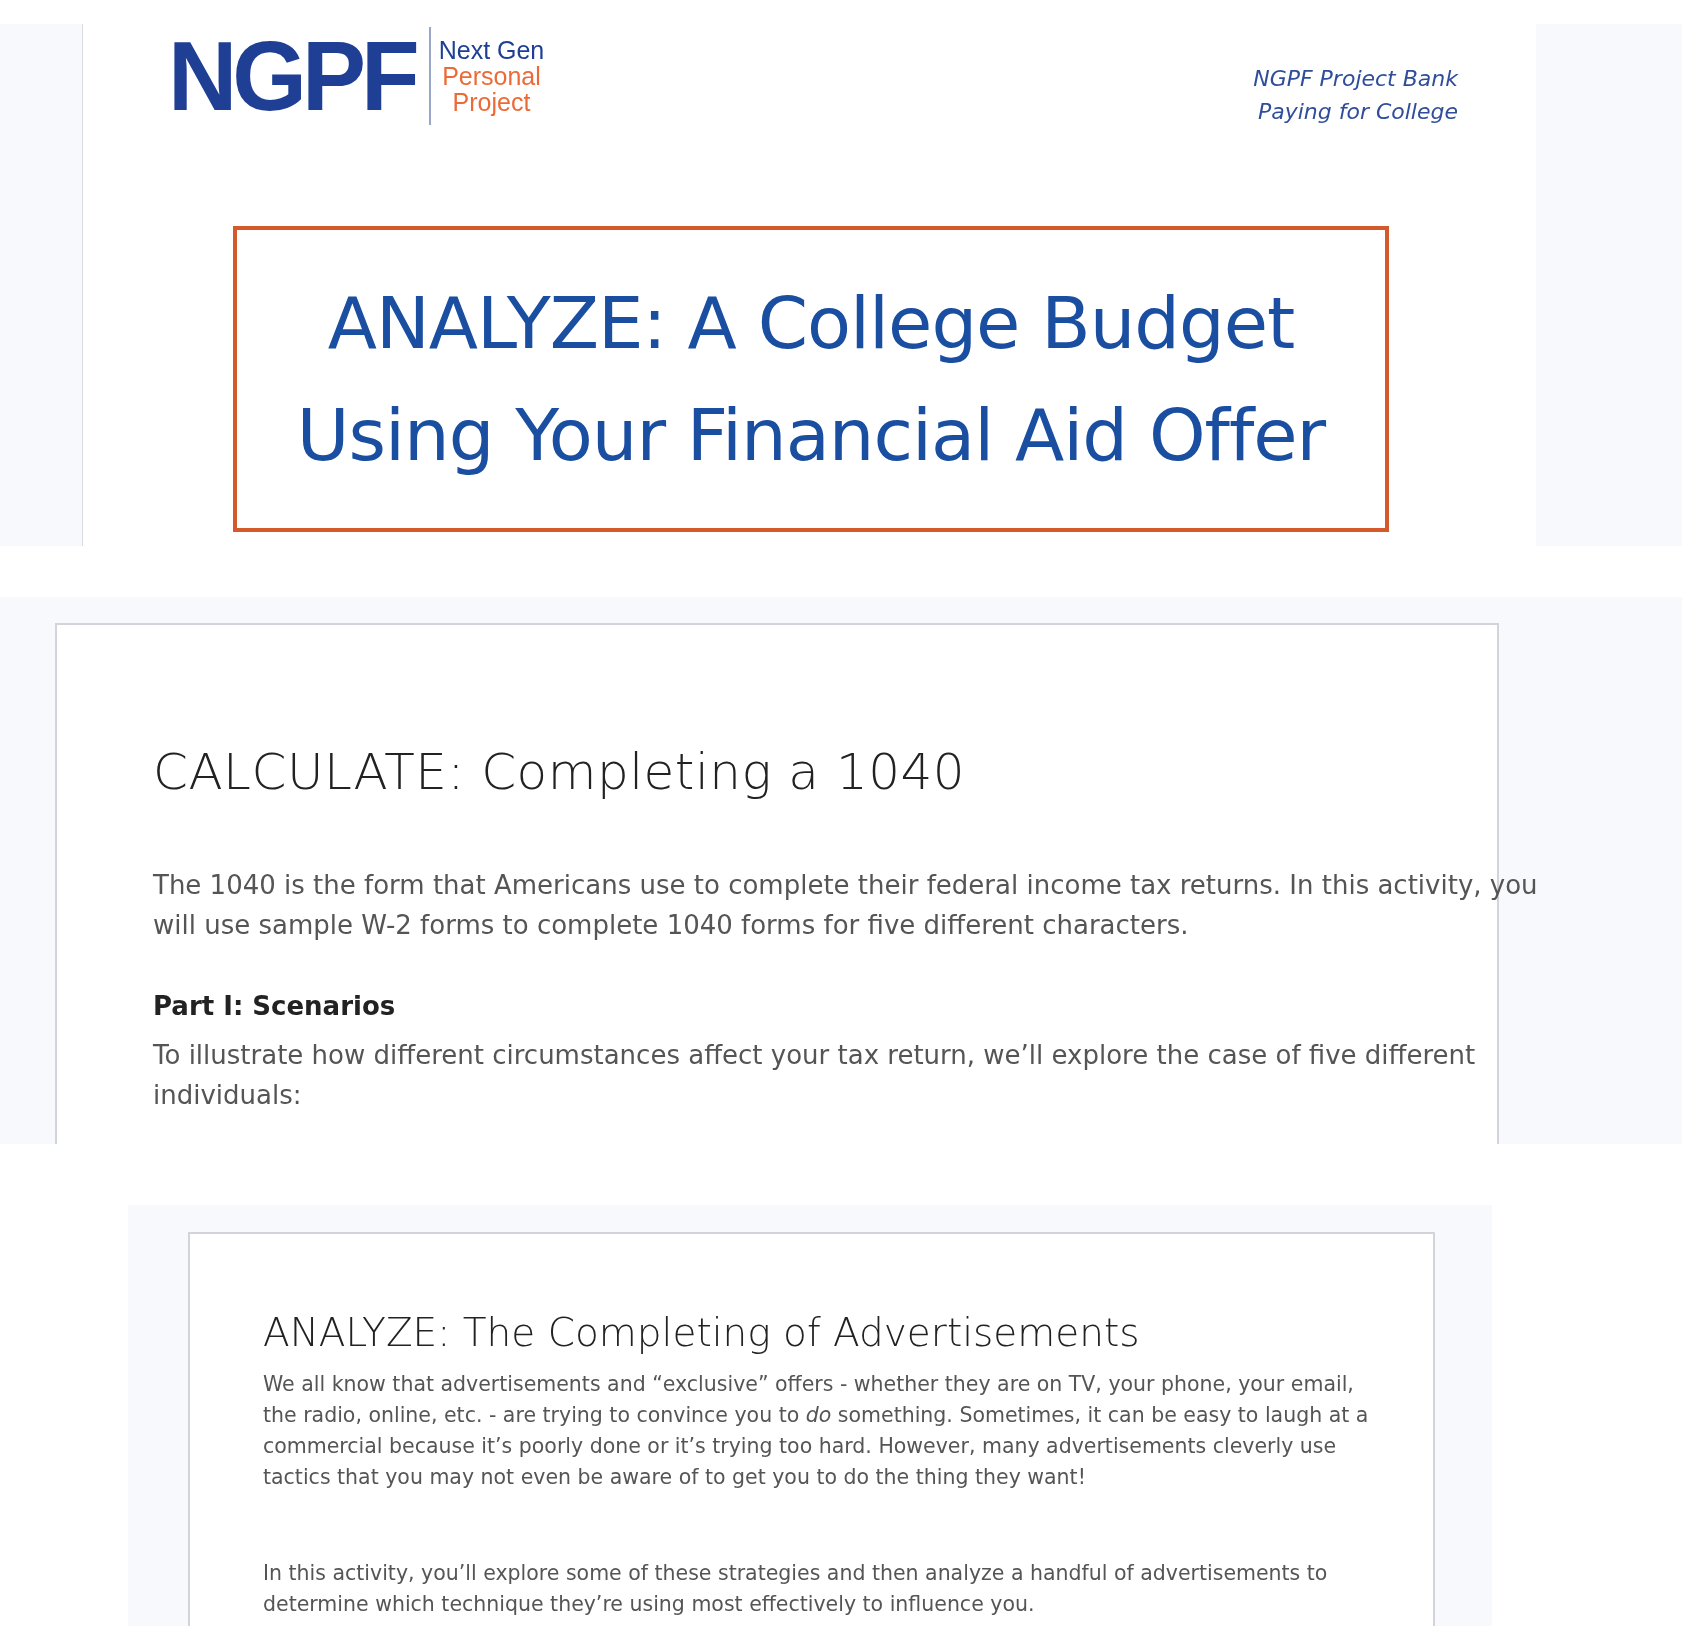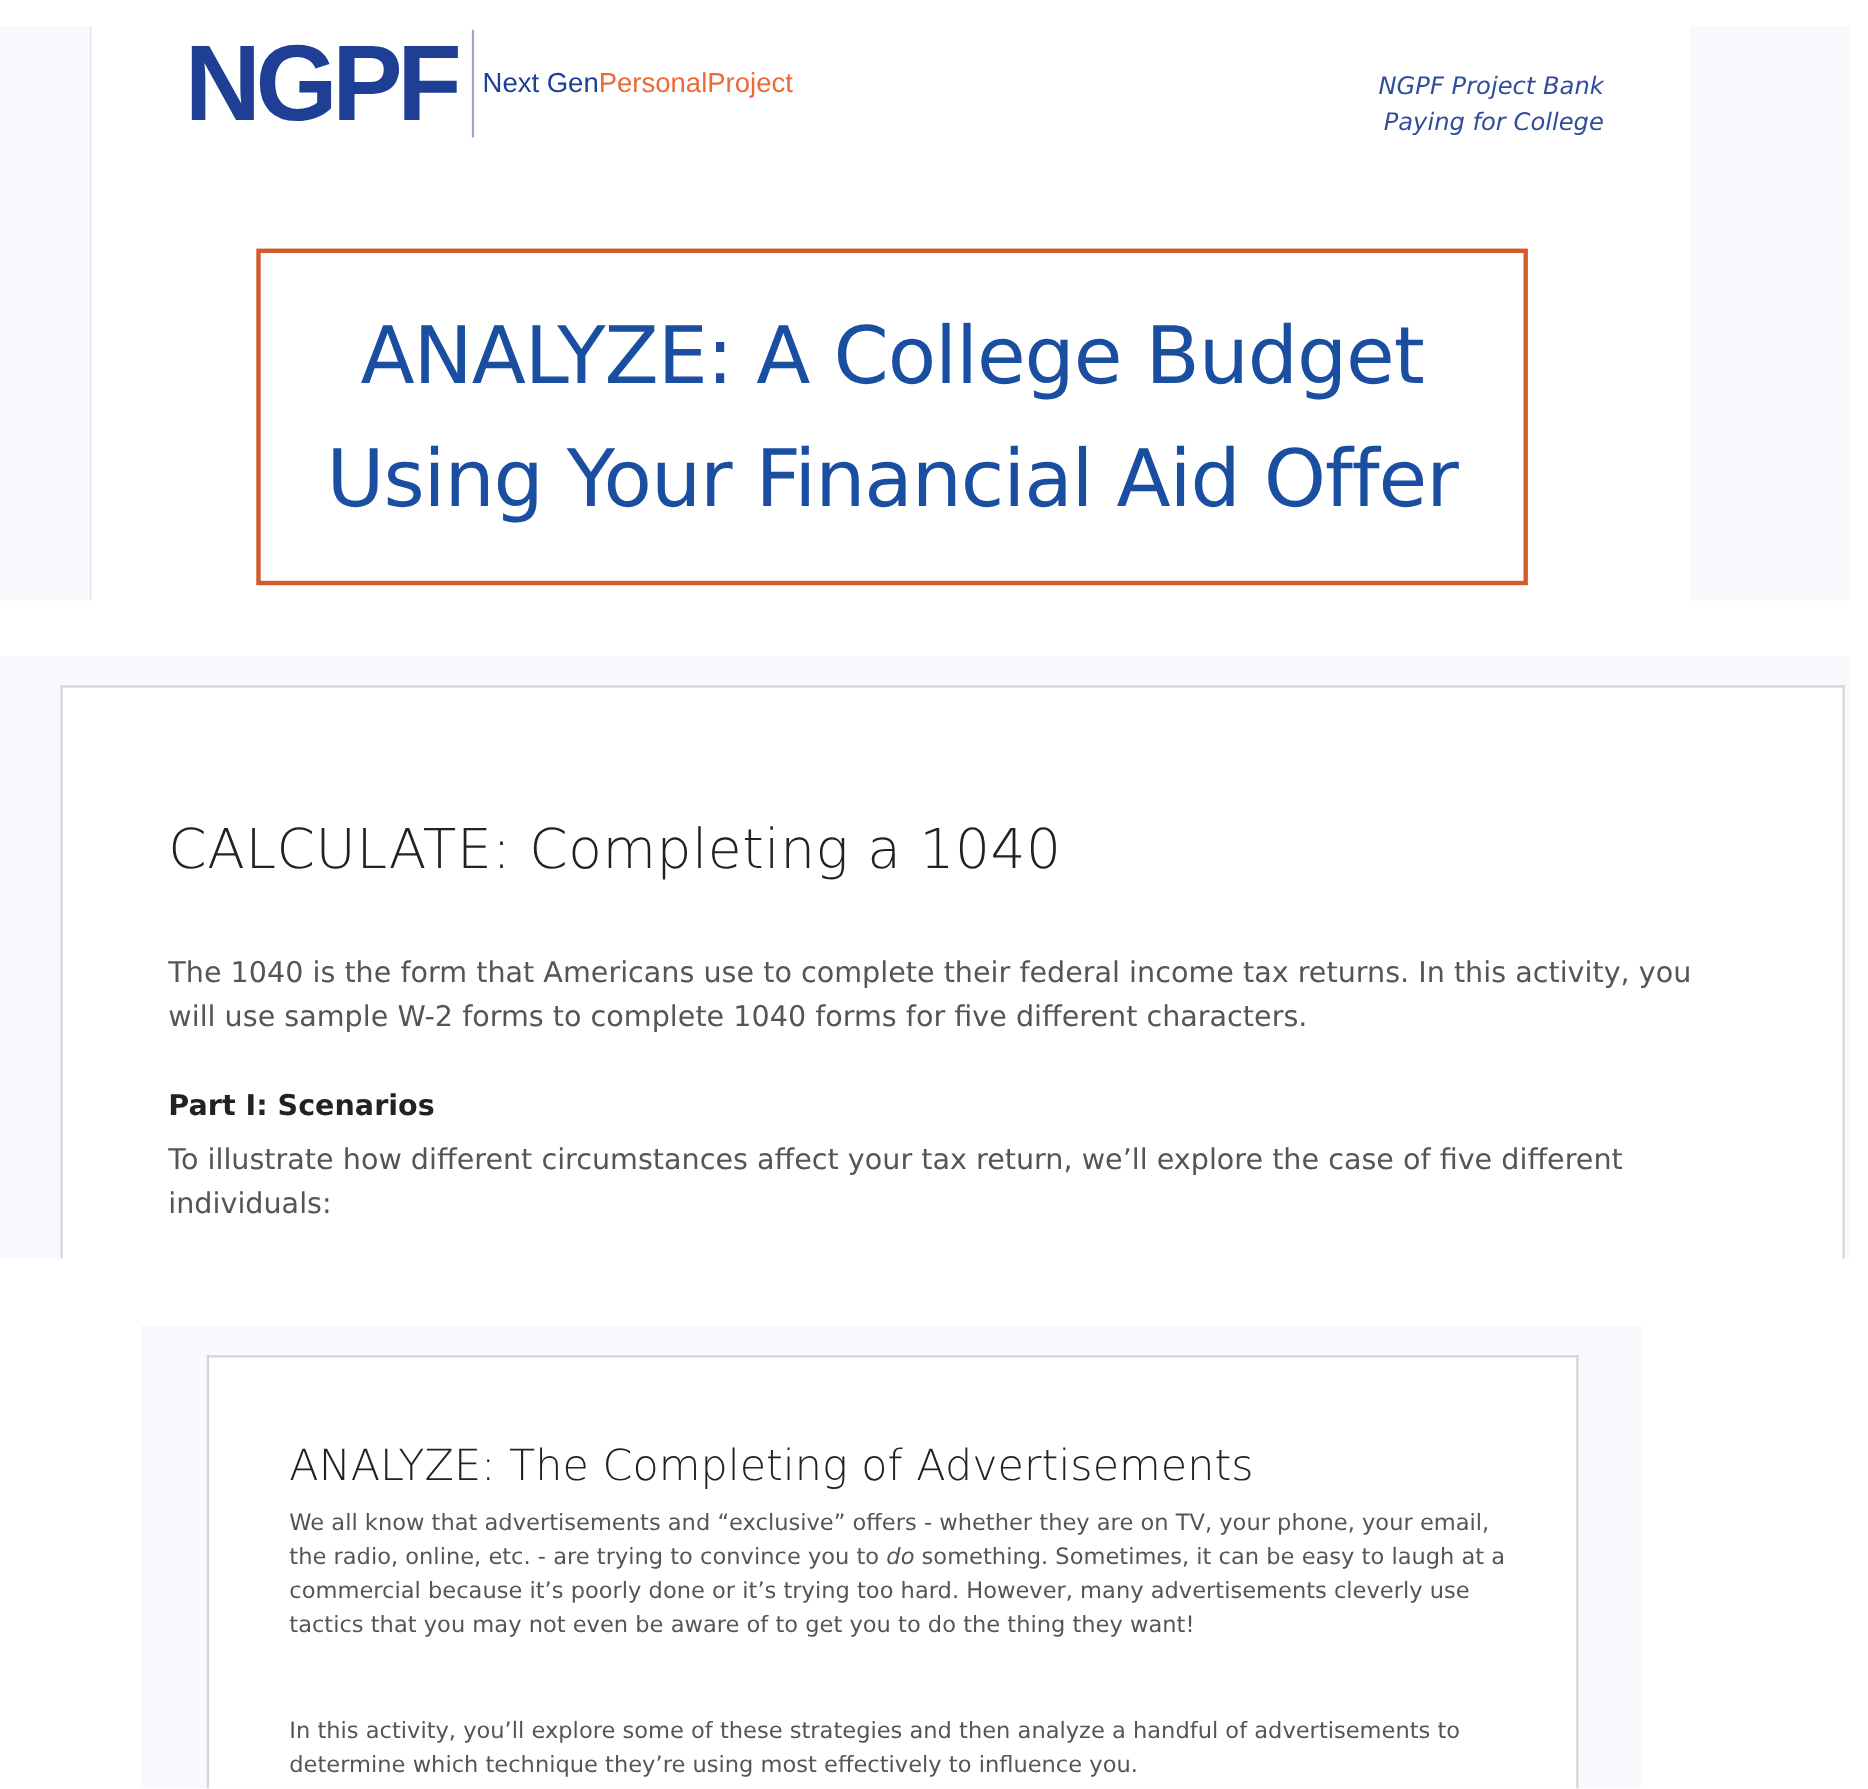--- a/index.html
+++ b/index.html
@@ -6,30 +6,30 @@
   html, body { width: 1698px; height: 1626px; background: #ffffff; overflow: hidden; }
   body { position: relative; font-family: "Liberation Sans", sans-serif; color: #333; }
 
   
   .panel1 { position: absolute; left: 0; top: 24px; width: 1698px; height: 522px; }
   .p1-left-pane { position: absolute; left: 0; top: 0; width: 83px; height: 522px; background: #f8f9fc; border-right: 1px solid #d9dbe0; }
   .p1-right-pane { position: absolute; left: 1536px; top: 0; width: 146px; height: 522px; background: #f8f9fc; }
   .logo { position: absolute; left: 168px; top: 2px; height: 100px; display: flex; align-items: center; }
   .logo-mark { font-family: "Liberation Sans", sans-serif; font-weight: bold; font-size: 96px; letter-spacing: -5px; color: #1f3f95; line-height: 1; transform: scaleY(1.02); }
   .logo-divider { width: 2px; height: 98px; background: #9aa6c8; margin: 0 8px 0 14px; }
-  .logo-words { display: flex; flex-direction: row; font-family: "Liberation Sans", sans-serif; font-size: 25px; line-height: 26px; }
+  .logo-words { display: flex; flex-direction: column; font-family: "Liberation Sans", sans-serif; font-size: 25px; line-height: 26px; text-align: center; }
   .logo-words .w1 { color: #1f3f95; }
   .logo-words .w2, .logo-words .w3 { color: #ec6a35; }
   .project-bank { position: absolute; right: 240px; top: 38px; text-align: right; font-family: "DejaVu Sans", sans-serif; font-style: italic; font-size: 22px; line-height: 33px; color: #2f4d9a; }
   .title-box { position: absolute; left: 233px; top: 202px; width: 1156px; height: 306px; border: 4px solid #d55a2b; display: flex; flex-direction: column; align-items: center; justify-content: center; }
   .title-box .line { font-family: "DejaVu Sans", sans-serif; font-size: 72px; line-height: 112px; color: #1a4ea1; letter-spacing: -1px; white-space: nowrap; }
 
   
   .panel2 { position: absolute; left: 0; top: 597px; width: 1682px; height: 547px; background: #f8f9fc; }
-  .p2-card { position: absolute; left: 55px; top: 26px; width: 1622px; height: 521px; background: #fff; border: 2px solid #d2d4d9; border-bottom: none; text-decoration: underline; }
+  .p2-card { position: absolute; left: 55px; top: 26px; width: 1444px; height: 521px; background: #fff; border: 2px solid #d2d4d9; border-bottom: none; text-decoration: underline; }
   .p2-title { position: absolute; left: 96px; top: 118px; font-family: "DejaVu Sans", sans-serif; font-weight: 300; font-size: 50px; color: #222; letter-spacing: 0.5px; white-space: nowrap; }
   .p2-intro { position: absolute; left: 96px; top: 240px; width: 1400px; font-family: "DejaVu Sans", sans-serif; font-size: 26px; line-height: 40px; color: #555; }
   .p2-subhead { position: absolute; left: 96px; top: 356px; font-family: "DejaVu Sans", sans-serif; font-weight: bold; font-size: 26px; color: #222; margin-top: 10px; }
   .p2-body { position: absolute; left: 96px; top: 410px; width: 1400px; font-family: "DejaVu Sans", sans-serif; font-size: 26px; line-height: 40px; color: #555; }
 
   
   .panel3 { position: absolute; left: 128px; top: 1205px; width: 1364px; height: 421px; background: #f8f9fc; }
   .p3-card { position: absolute; left: 60px; top: 27px; width: 1247px; height: 394px; background: #fff; border: 2px solid #d2d4d9; border-bottom: none; }
   .p3-title { position: absolute; left: 73px; top: 76px; font-family: "DejaVu Sans", sans-serif; font-weight: 300; font-size: 39px; color: #222; white-space: nowrap; }
   .p3-body { position: absolute; left: 73px; top: 135px; width: 1120px; font-family: "DejaVu Sans", sans-serif; font-size: 20.5px; line-height: 31px; color: #555; }

